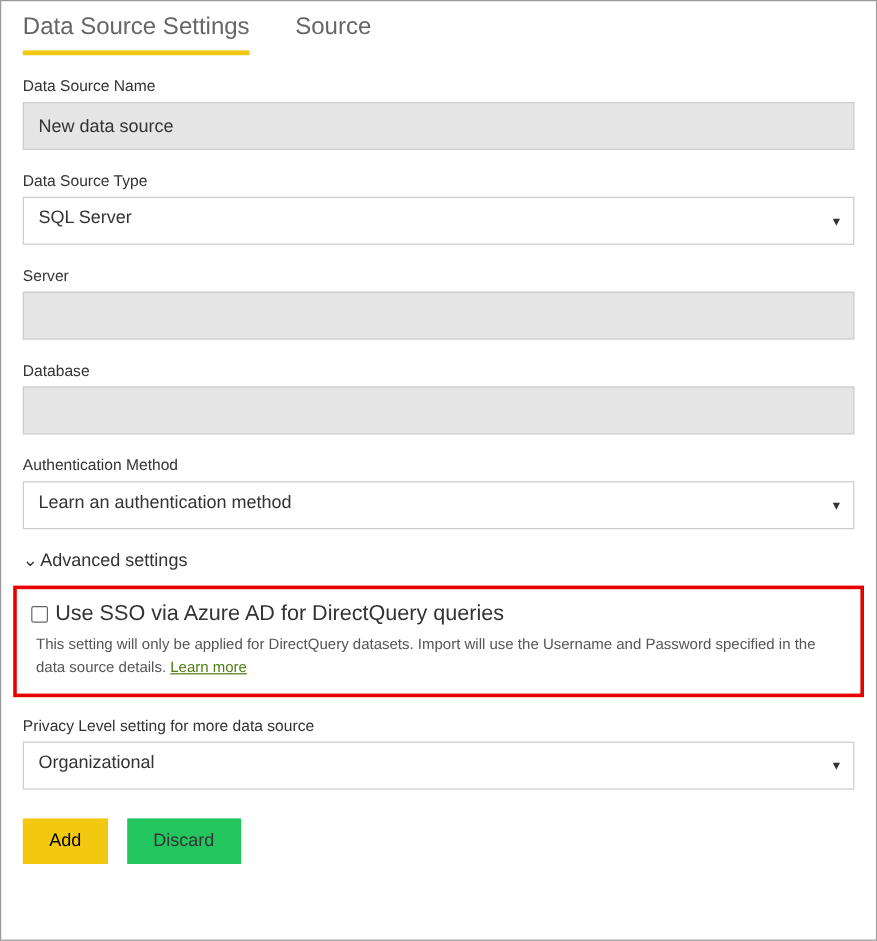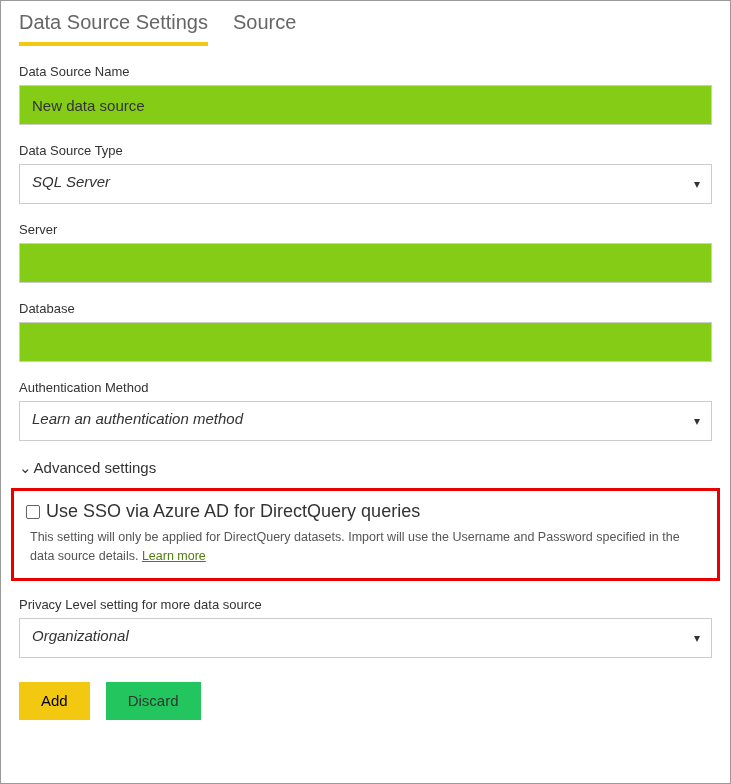--- a/index.html
+++ b/index.html
@@ -12,21 +12,21 @@
       background: #fff;
       width: 731px;
       height: 784px;
       border: 1px solid #999;
       padding: 0;
       overflow: hidden;
     }
     .tabs {
       display: flex;
       padding: 10px 18px 0 18px;
-      gap: 25px;
+      gap: 38px;
     }
     .tab {
       font-size: 20px;
       color: #666;
       padding-bottom: 8px;
       cursor: pointer;
     }
     .tab.active {
       border-bottom: 4px solid #f2c811;
     }
@@ -42,38 +42,37 @@
       margin-bottom: 6px;
       display: block;
     }
     .text-input {
       width: 100%;
       height: 40px;
       border: 1px solid #ccc;
       padding: 8px 12px;
       font-size: 15px;
       color: #333;
-      background: #84cc16;
+      background: #e5e5e5;
     }
     .select-wrap {
       position: relative;
       width: 100%;
     }
     .select-input {
       width: 100%;
       height: 40px;
       border: 1px solid #ccc;
       padding: 8px 12px;
       font-size: 15px;
       color: #333;
       background: #fff;
       appearance: none;
       -webkit-appearance: none;
       cursor: pointer;
-      font-style: italic;
     }
     .select-caret {
       position: absolute;
       right: 12px;
       top: 50%;
       transform: translateY(-50%);
       pointer-events: none;
       font-size: 12px;
       color: #333;
     }

